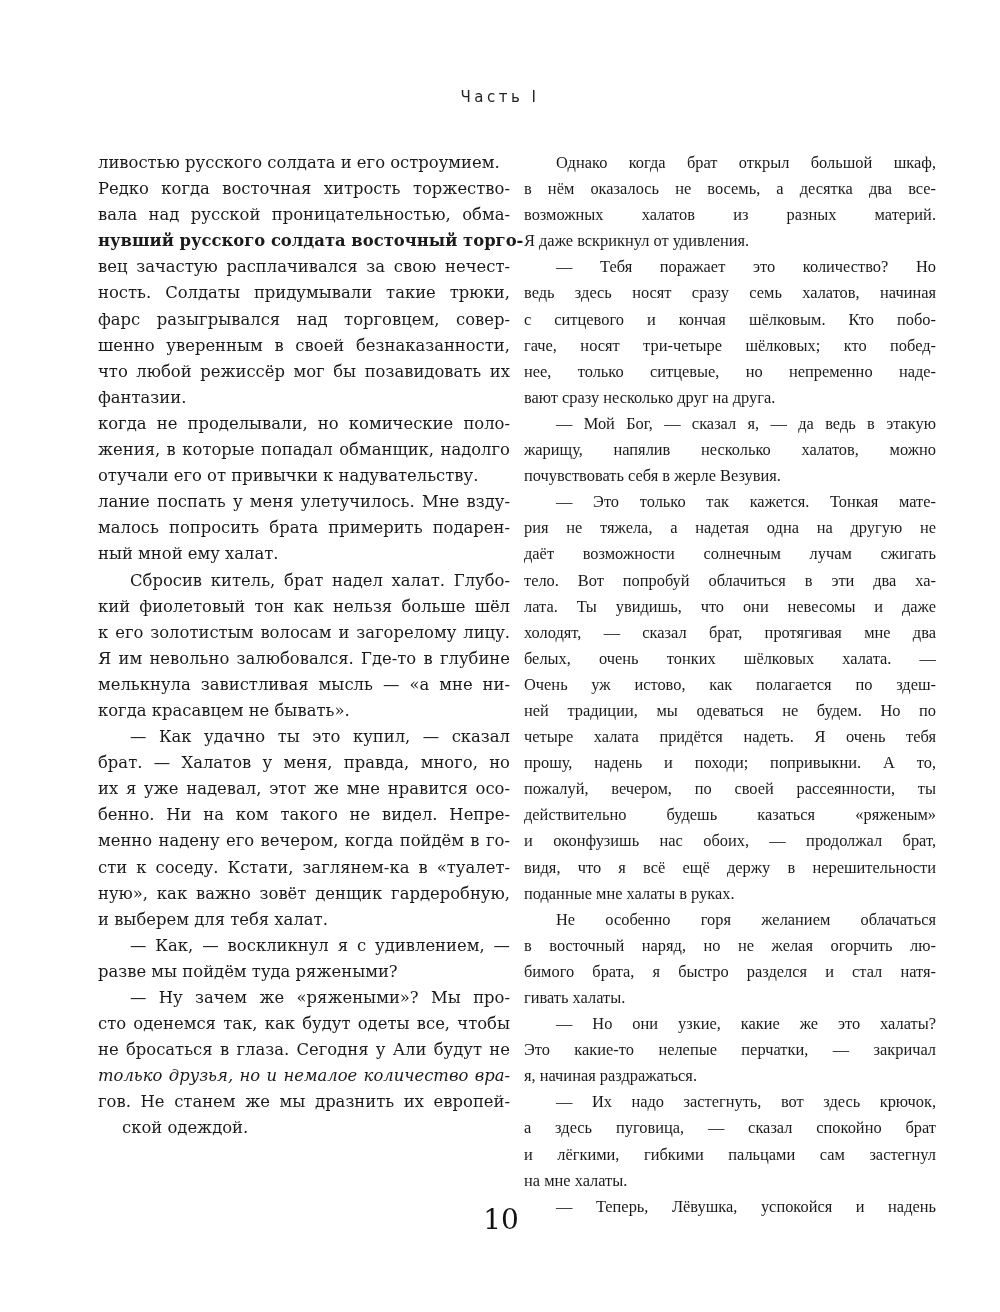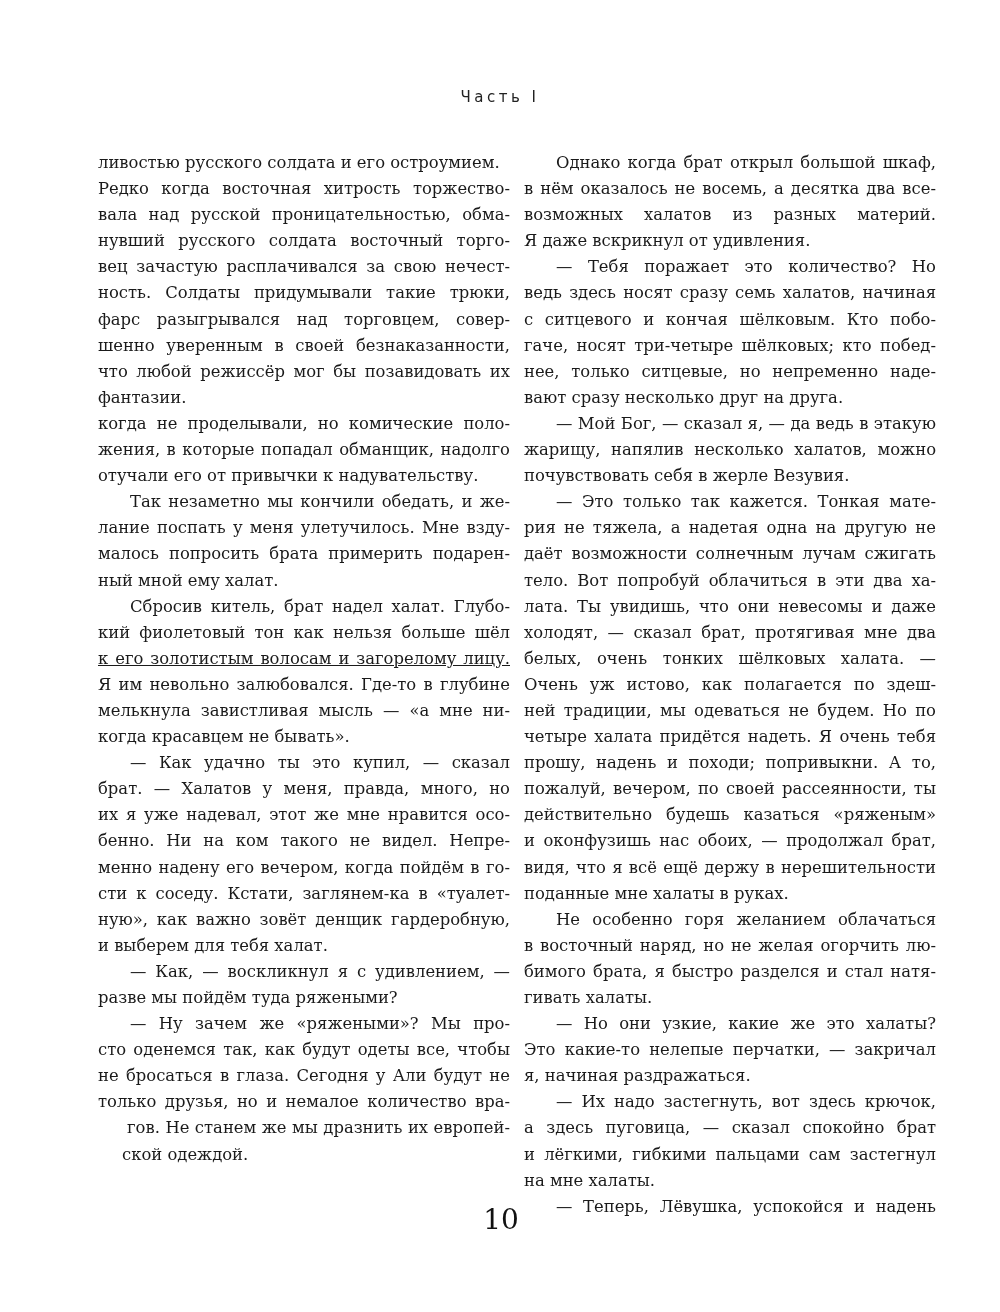--- a/index.html
+++ b/index.html
@@ -11,76 +11,75 @@
     .running-head {
       position: absolute; top: 88px; left: 0; width: 1000px; text-align: center;
       font-family: "DejaVu Sans", "Liberation Sans", sans-serif;
       font-size: 15px; letter-spacing: 3.5px; color: #222;
     }
     .column {
       position: absolute; top: 150px; width: 412px;
       font-size: 16.4px; line-height: 26.1px;
     }
     .col-left { left: 98px; }
-    .col-right { left: 524px; }
+    .col-right { left: 524px; font-family: Liberation Serif, serif; }
     .line {
       display: block; height: 26.1px; white-space: nowrap;
       text-align: justify; text-align-last: justify;
     }
     .line.last { text-align-last: left; }
     .line.indent { padding-left: 32px; }
     .page-number {
       position: absolute; top: 1203px; left: 1px; width: 1000px; text-align: center;
       font-size: 28px; color: #111;
     }
   </style>
 </head>
 <body>
 
 <div class="running-head">Часть I</div>
 
 <div class="column col-left" id="col-left">
     <span class="line last" style="display: block; width: auto;">ливостью русского солдата и его остроумием.</span>
     <span class="line" style="display: block; width: auto;">Редко когда восточная хитрость торжество-</span>
     <span class="line" style="display: block; width: auto;">вала над русской проницательностью, обма-</span>
-    <span class="line" style="display: block; width: auto;">нувший русского солдата восточный торго-</span>
+    <span class="line" style="display: block; width: auto; font-weight: bold;">нувший русского солдата восточный торго-</span>
     <span class="line" style="display: block; width: auto;">вец зачастую расплачивался за свою нечест-</span>
     <span class="line" style="display: block; width: auto;">ность. Солдаты придумывали такие трюки,</span>
     <span class="line" style="display: block; width: auto;">фарс разыгрывался над торговцем, совер-</span>
     <span class="line" style="display: block; width: auto;">шенно уверенным в своей безнаказанности,</span>
     <span class="line" style="display: block; width: auto;">что любой режиссёр мог бы позавидовать их</span>
     <span class="line last" style="display: block; width: auto;">фантазии.</span>
     <span class="line" style="display: block; width: auto;">когда не проделывали, но комические поло-</span>
     <span class="line" style="display: block; width: auto;">жения, в которые попадал обманщик, надолго</span>
     <span class="line last" style="display: block; width: auto;">отучали его от привычки к надувательству.</span>
-    <span class="line indent" style="display: block; width: auto;">Так незаметно мы кончили обедать, и же-</span>
     <span class="line" style="display: block; width: auto;">лание поспать у меня улетучилось. Мне взду-</span>
     <span class="line" style="display: block; width: auto;">малось попросить брата примерить подарен-</span>
     <span class="line last" style="display: block; width: auto;">ный мной ему халат.</span>
     <span class="line indent" style="display: block; width: auto;">Сбросив китель, брат надел халат. Глубо-</span>
     <span class="line" style="display: block; width: auto;">кий фиолетовый тон как нельзя больше шёл</span>
-    <span class="line" style="display: block; width: auto; text-decoration: underline;">к его золотистым волосам и загорелому лицу.</span>
+    <span class="line" style="display: block; width: auto;">к его золотистым волосам и загорелому лицу.</span>
     <span class="line" style="display: block; width: auto;">Я им невольно залюбовался. Где-то в глубине</span>
     <span class="line" style="display: block; width: auto;">мелькнула завистливая мысль — «а мне ни-</span>
     <span class="line last" style="display: block; width: auto;">когда красавцем не бывать».</span>
     <span class="line indent" style="display: block; width: auto;">— Как удачно ты это купил, — сказал</span>
     <span class="line" style="display: block; width: auto;">брат. — Халатов у меня, правда, много, но</span>
     <span class="line" style="display: block; width: auto;">их я уже надевал, этот же мне нравится осо-</span>
     <span class="line" style="display: block; width: auto;">бенно. Ни на ком такого не видел. Непре-</span>
     <span class="line" style="display: block; width: auto;">менно надену его вечером, когда пойдём в го-</span>
     <span class="line" style="display: block; width: auto;">сти к соседу. Кстати, заглянем-ка в «туалет-</span>
     <span class="line" style="display: block; width: auto;">ную», как важно зовёт денщик гардеробную,</span>
     <span class="line last" style="display: block; width: auto;">и выберем для тебя халат.</span>
     <span class="line indent" style="display: block; width: auto;">— Как, — воскликнул я с удивлением, —</span>
     <span class="line last" style="display: block; width: auto;">разве мы пойдём туда ряжеными?</span>
     <span class="line indent" style="display: block; width: auto;">— Ну зачем же «ряжеными»? Мы про-</span>
     <span class="line" style="display: block; width: auto;">сто оденемся так, как будут одеты все, чтобы</span>
     <span class="line" style="display: block; width: auto;">не бросаться в глаза. Сегодня у Али будут не</span>
-    <span class="line" style="display: block; width: auto;">только друзья, но и немалое количество вра-</span>
-    <span class="line" style="display: block; width: auto; margin-left: 29px;">гов. Не станем же мы дразнить их европей-</span>
+    <span class="line" style="display: block; width: auto; font-style: italic;">только друзья, но и немалое количество вра-</span>
+    <span class="line" style="display: block; width: auto;">гов. Не станем же мы дразнить их европей-</span>
     <span class="line last" style="display: block; width: auto; margin-left: 24px;">ской одеждой.</span>
   </div>
 <div class="column col-right" id="col-right">
     <span class="line indent" style="display: block; width: auto;">Однако когда брат открыл большой шкаф,</span>
     <span class="line" style="display: block; width: auto;">в нём оказалось не восемь, а десятка два все-</span>
     <span class="line" style="display: block; width: auto;">возможных халатов из разных материй.</span>
     <span class="line last" style="display: block; width: auto;">Я даже вскрикнул от удивления.</span>
     <span class="line indent" style="display: block; width: auto;">— Тебя поражает это количество? Но</span>
     <span class="line" style="display: block; width: auto;">ведь здесь носят сразу семь халатов, начиная</span>
     <span class="line" style="display: block; width: auto;">с ситцевого и кончая шёлковым. Кто побо-</span>

